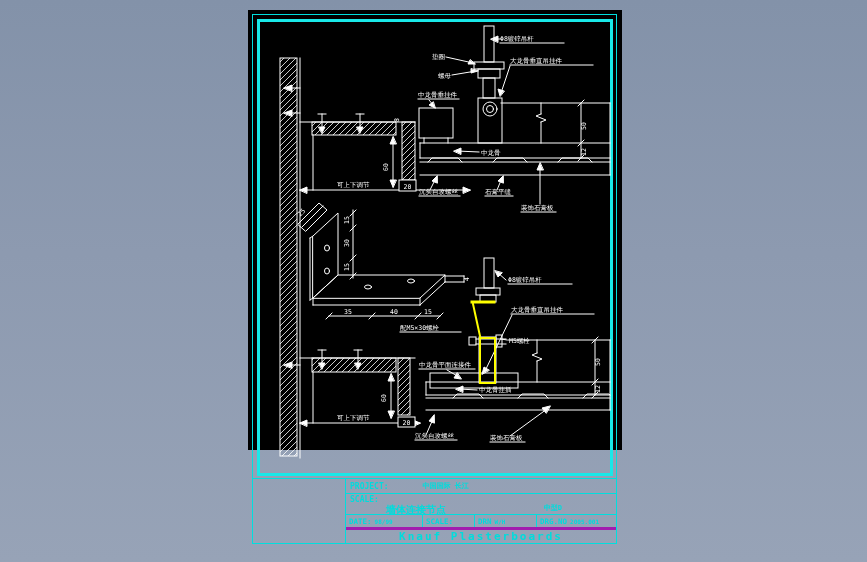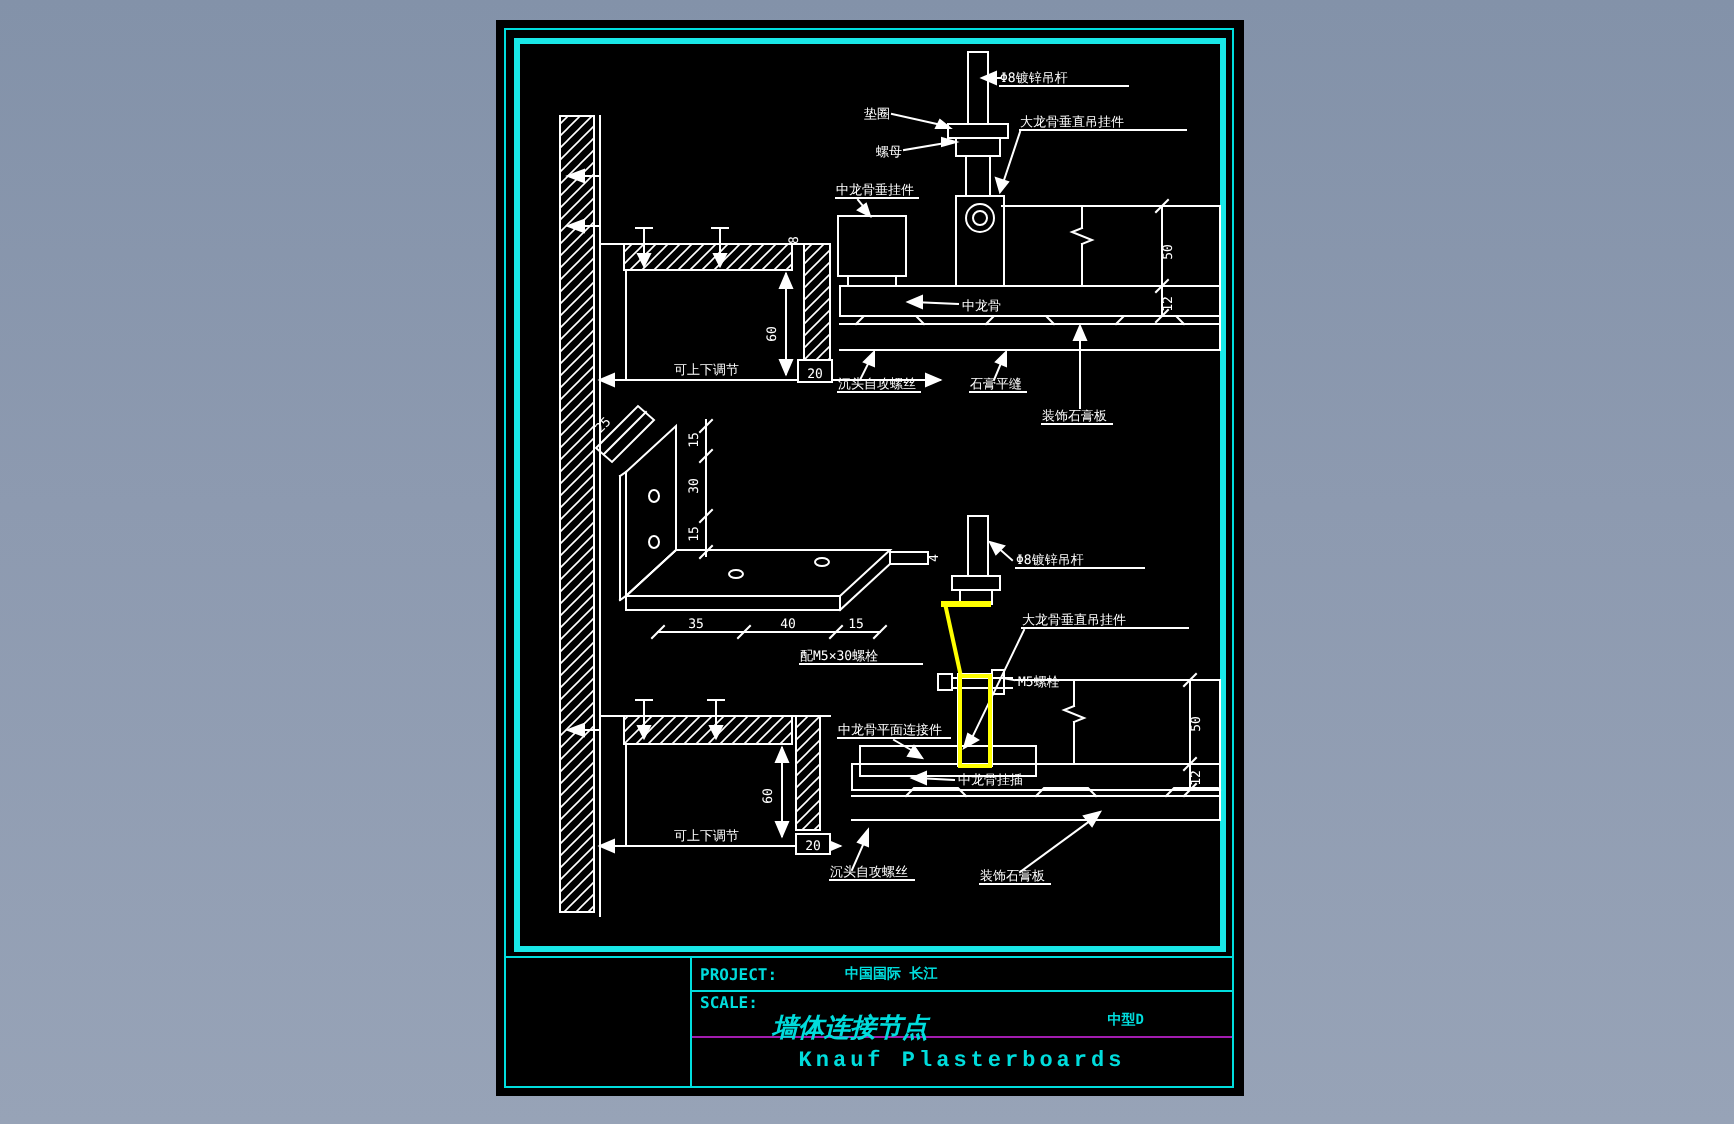--- a/index.html
+++ b/index.html
@@ -1,45 +1,45 @@
 <!DOCTYPE html>
 <html><head>
 <meta charset="utf-8">
 <style>
   html,body{margin:0;padding:0;background:#333;}
   .canvas{
     position:relative;width:867px;height:562px;overflow:hidden;
     background:linear-gradient(180deg,#8392a9 0%,#8d9ab0 45%,#97a3b7 100%);
     font-family:"DejaVu Sans Mono",monospace;
   }
-  .sheet{position:absolute;left:248px;top:10px;width:374px;height:538px;background:#000;}
+  .sheet{position:absolute;left:248px;top:10px;width:374px;height:440px;background:#000;}
   .thin-frame{position:absolute;left:4px;top:4px;width:365px;height:530px;border:1px solid #00dede;box-sizing:border-box;}
   .thick-frame{position:absolute;left:9px;top:9px;width:356px;height:457px;border:3px solid #19e8e8;box-sizing:border-box;}
   .drawing-svg{position:absolute;left:0;top:0;}
   svg text{fill:#fff;font-family:"DejaVu Sans Mono",monospace;font-size:6.5px;}
   svg text.dim{font-size:6.5px;}
   
   .tb{position:absolute;left:4px;top:468px;width:365px;height:66px;box-sizing:border-box;
       border:1px solid #00dede;display:flex;color:#00dcdc;}
   .tb *{box-sizing:border-box;}
   .tb-left{width:93px;border-right:1px solid #00dede;}
   .tb-right{flex:1;display:flex;flex-direction:column;}
   .tb-row1{height:16px;display:flex;align-items:center;padding-left:4px;font-size:8px;font-weight:bold;}
   .tb-row1 .val{margin-left:34px;font-size:7px;}
   .tb-row2{height:23px;border-top:1px solid #00dede;position:relative;font-size:8px;font-weight:bold;}
   .tb-row2 .lbl{position:absolute;left:4px;top:1px;}
-  .tb-row2 .val{position:absolute;left:40px;top:9px;font-size:13px;font-style:italic;}
-  .tb-row2 .code{position:absolute;right:44px;top:9px;font-size:7px;}
+  .tb-row2 .val{position:absolute;left:40px;top:9px;font-size:10px;}
+  .tb-row2 .code{position:absolute;right:54px;top:9px;font-size:7px;}
   .tb-row3{height:14px;border-top:1px solid #00dede;display:flex;font-size:7.5px;font-weight:bold;}
   .tb-row3 .cell{display:flex;align-items:center;padding-left:3px;border-right:1px solid #00dede;overflow:hidden;white-space:nowrap;}
   .tb-row3 .cell:last-child{border-right:none;}
   .c-date{width:77px;}.c-scale{width:52px;}.c-drn{width:62px;}.c-drg{flex:1;}
   .tb-row3 .v{margin-left:3px;font-size:6px;}
-  .tb-row4{flex:1;border-top:1px solid #a21caf;display:flex;align-items:center;justify-content:center;
-           font-size:11px;font-weight:bold;letter-spacing:2px;font-family:Liberation Mono, monospace;}
+  .tb-row4{flex:1;border-top:3px solid #a21caf;display:flex;align-items:center;justify-content:center;
+           font-size:11px;font-weight:bold;letter-spacing:2px;}
 </style>
 </head>
 <body>
 
 <div class="canvas">
   <div class="sheet">
     <div class="thin-frame"></div>
     <div class="thick-frame"></div>
 
     <svg class="drawing-svg" width="374" height="540" viewBox="0 0 374 540" stroke-linecap="square" fill="none">
@@ -300,19 +300,37 @@
       <div class="tb-right">
         <div class="tb-row1">
           <span>PROJECT:</span>
           <span class="val">中国国际 长江</span>
         </div>
         <div class="tb-row2">
           <span class="lbl">SCALE:</span>
           <span class="val">墙体连接节点</span>
           <span class="code">中型D</span>
         </div>
+        <div class="tb-row3">
+          <div class="cell c-date">
+            <span>DATE:</span>
+            <span class="v">98/99</span>
+          </div>
+          <div class="cell c-scale">
+            <span>SCALE:</span>
+            <span class="v"></span>
+          </div>
+          <div class="cell c-drn">
+            <span>DRN</span>
+            <span class="v">W/H</span>
+          </div>
+          <div class="cell c-drg">
+            <span>DRG.NO</span>
+            <span class="v">2005.001</span>
+          </div>
+        </div>
         <div class="tb-row4">
           <span>Knauf Plasterboards</span>
         </div>
       </div>
     </div>
   </div>
 </div>
 
 </body></html>

